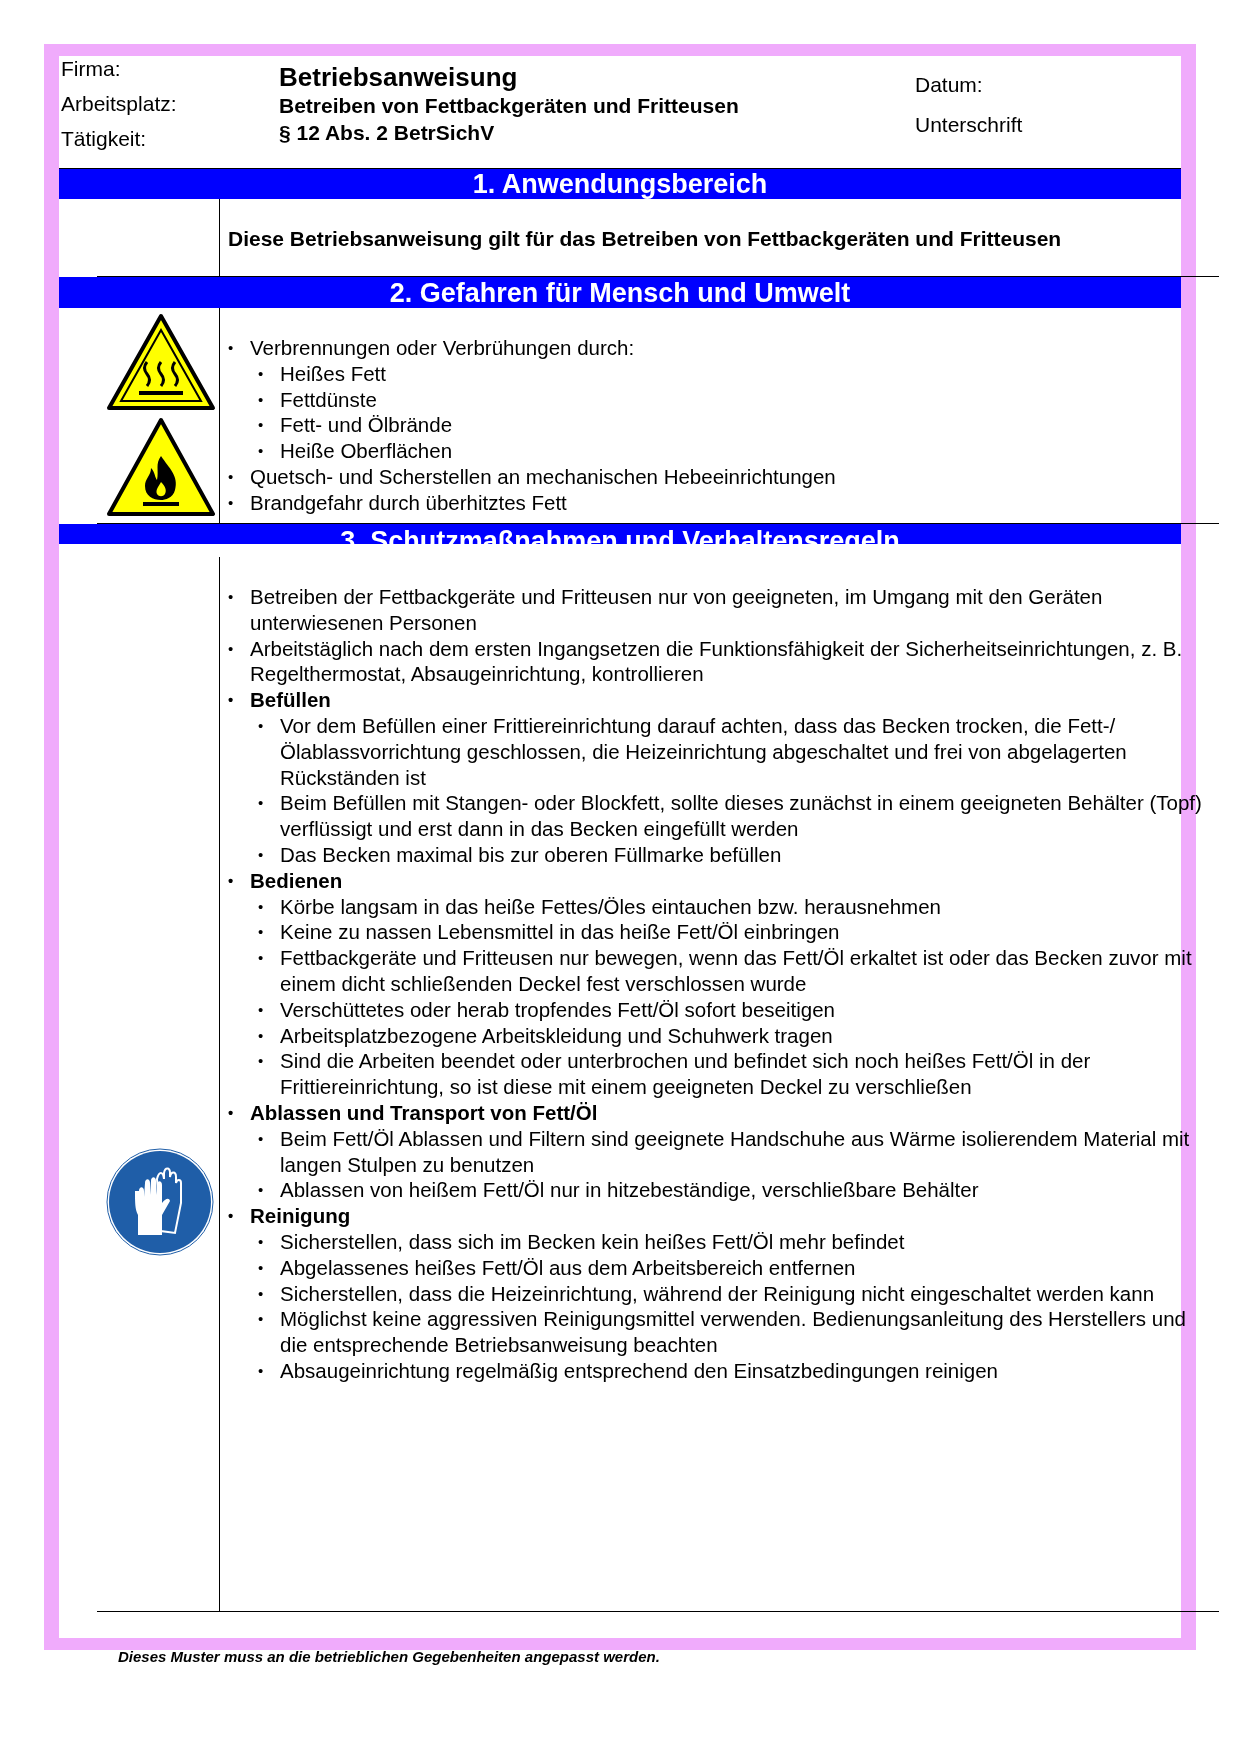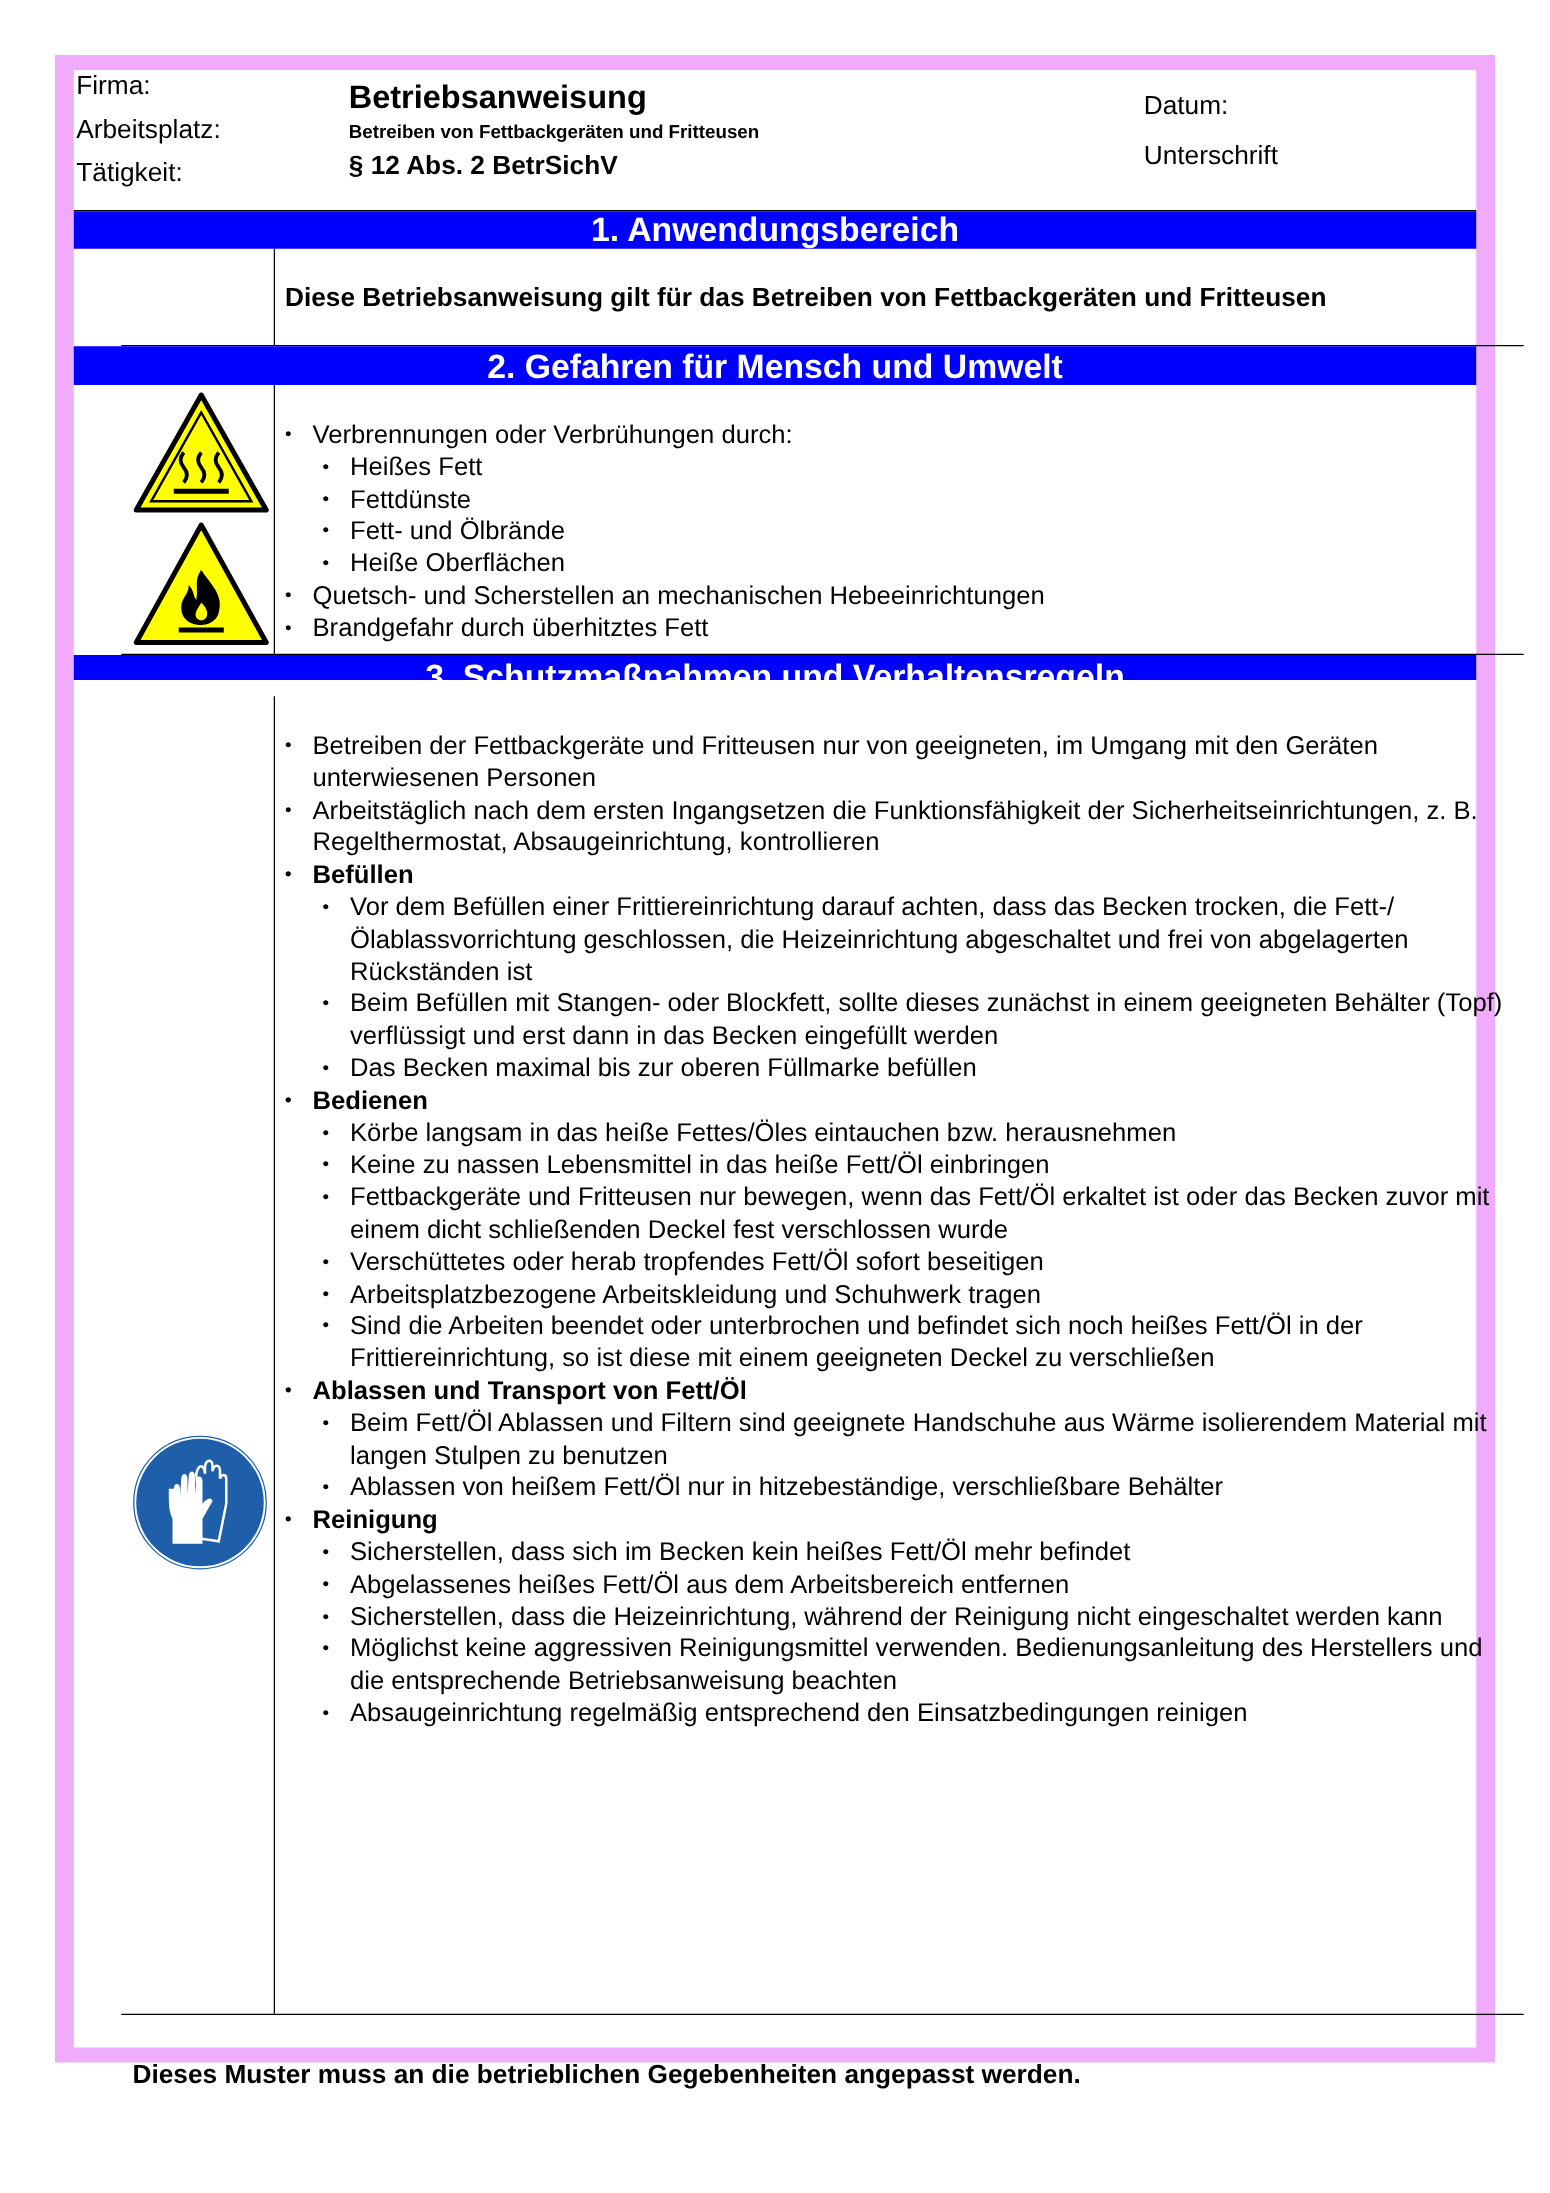--- a/index.html
+++ b/index.html
@@ -10,41 +10,41 @@
     }
     .inner {
       position: absolute; left: 15px; top: 12px; width: 1122px; height: 1582px;
       background: #ffffff; box-sizing: border-box;
     }
     .header { position: absolute; left: 0; top: 0; width: 1122px; height: 112px; border-bottom: 1px solid #000; }
     .hdr-left { position: absolute; left: 2px; top: 2px; font-size: 21px; line-height: 1; }
     .hdr-left div { height: 35px; }
     .hdr-center { position: absolute; left: 220px; top: 6px; width: 700px; font-weight: bold; }
     .hdr-center .t1 { font-size: 26px; line-height: 30px; }
-    .hdr-center .t2 { font-size: 15px; line-height: 28px; }
+    .hdr-center .t2 { font-size: 21px; line-height: 28px; }
     .hdr-center .t3 { font-size: 21px; line-height: 26px; }
     .hdr-right { position: absolute; left: 856px; top: 17px; font-size: 21px; }
     .hdr-right div { height: 40px; }
     .sec-head {
       position: absolute; left: 0; width: 1122px; background: #0000ff; color: #fff;
       font-weight: bold; font-size: 27px; text-align: center; box-sizing: border-box;
     }
     .row { position: absolute; left: 0; width: 1122px; box-sizing: border-box; border-bottom: 1px solid #000; margin-left: 38px; }
     .icon-col { position: absolute; left: 0; top: 0; bottom: 0; width: 122px; border-right: 1px solid #000; }
     .content { position: absolute; left: 123px; right: 0; top: 0; bottom: 0; }
     ul { margin: 0; padding: 0; list-style: none; }
     li { position: relative; font-size: 20.5px; line-height: 25.8px; }
     li.l1 { padding-left: 30px; }
     li.l2 { padding-left: 60px; }
     li::before { content: "•"; position: absolute; font-size: 15px; }
     li.l1::before { left: 8px; }
     li.l2::before { left: 38px; }
     li.b { font-weight: bold; }
     .footer-note {
-      position: absolute; left: 106px; top: 1648px; font-size: 21px; font-weight: bold; 
+      position: absolute; left: 118px; top: 1648px; font-size: 15px; font-weight: bold; font-style: italic;
     }
   </style>
 </head>
 <body>
 
 <div class="frame">
   <div class="inner">
 
     <div class="header">
       <div class="hdr-left">

